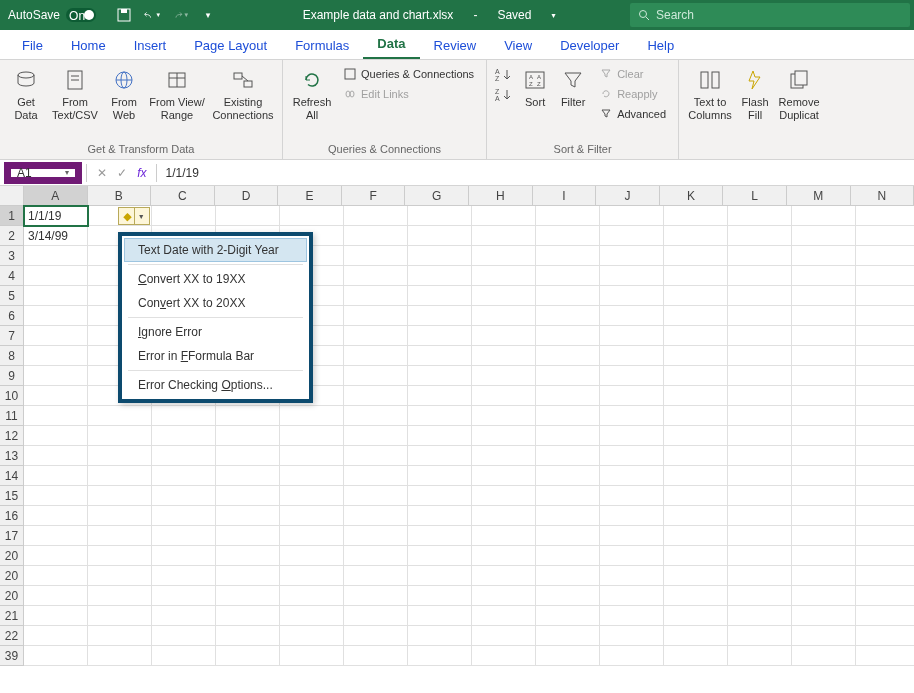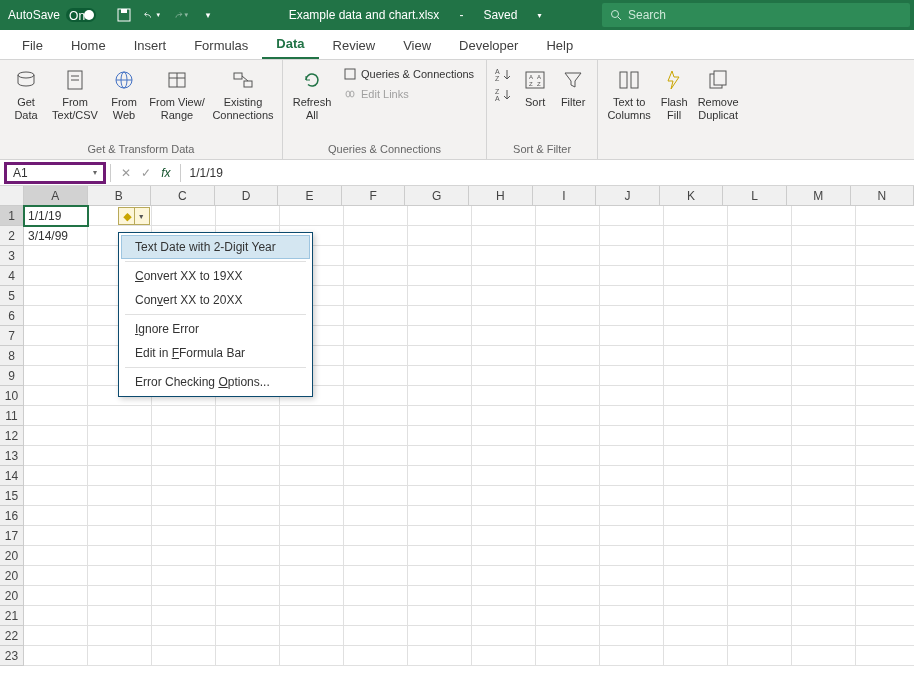--- a/index.html
+++ b/index.html
@@ -5,65 +5,65 @@
 * { margin: 0; padding: 0; box-sizing: border-box; font-family: 'Segoe UI', sans-serif; }
 body { width: 914px; height: 693px; overflow: hidden; background: #fff; font-size: 12px; color: #333; }
 
 .titlebar { height: 30px; background: #217346; display: flex; align-items: center; color: #fff; font-size: 12px; }
 .autosave-area { display: flex; align-items: center; gap: 6px; padding: 0 8px; }
 .autosave-toggle { width: 30px; height: 14px; background: #0d5c34; border-radius: 7px; position: relative; display: inline-block; }
 .autosave-toggle::after { content: ''; position: absolute; width: 10px; height: 10px; background: #fff; border-radius: 50%; top: 2px; right: 2px; }
 .title-icons { display: flex; align-items: center; gap: 12px; padding: 0 12px; }
 .title-icon { width: 16px; height: 16px; display: flex; align-items: center; justify-content: center; cursor: pointer; }
 .title-center { flex: 1; text-align: left; display: flex; justify-content: center; align-items: center; gap: 20px; }
-.search-area { width: 308px; background: #2e8b57; height: 24px; display: flex; align-items: center; padding: 0 8px; border-radius: 2px; margin-right: 4px; }
+.search-area { width: 280px; background: #2e8b57; height: 24px; display: flex; align-items: center; padding: 0 8px; border-radius: 2px; margin-right: 4px; }
 .search-area input { background: transparent; border: none; color: #fff; outline: none; font-size: 12px; flex: 1; margin-left: 6px; }
 .search-area input::placeholder { color: #cce8d8; }
 
 .ribbon-tabs { height: 30px; background: #fff; display: flex; align-items: flex-end; border-bottom: 1px solid #d4d4d4; padding-left: 8px; }
-.ribbon-tab { padding: 6px 14px; cursor: pointer; font-size: 13px; color: #404040; }
+.ribbon-tab { padding: 6px 14px; cursor: pointer; font-size: 13px; color: #1d4ed8; }
 .ribbon-tab.active { border-bottom: 2px solid #217346; color: #217346; font-weight: 600; }
 
 .ribbon { height: 100px; background: #f3f2f1; border-bottom: 1px solid #d4d4d4; display: flex; }
 .ribbon-group { border-right: 1px solid #d4d4d4; padding: 4px 6px 2px 6px; display: flex; flex-direction: column; justify-content: space-between; }
 .ribbon-group-content { display: flex; gap: 2px; flex: 1; align-items: flex-start; }
 .ribbon-group-label { text-align: center; font-size: 11px; color: #666; padding-bottom: 2px; }
 .ribbon-btn-large { display: flex; flex-direction: column; align-items: center; justify-content: flex-start; width: 50px; padding: 4px 2px; cursor: pointer; text-align: center; font-size: 11px; line-height: 1.2; gap: 4px; }
 .ribbon-btn-small { display: flex; align-items: center; gap: 4px; padding: 3px 6px; cursor: pointer; font-size: 11px; white-space: nowrap; }
 .ribbon-btn-small.disabled { color: #a0a0a0; }
 .ribbon-icon-lg { width: 24px; height: 24px; display: flex; align-items: center; justify-content: center; }
 .ribbon-icon-sm { width: 14px; height: 14px; display: flex; align-items: center; justify-content: center; }
 .ribbon-col { display: flex; flex-direction: column; gap: 0; }
 
 .formula-bar { height: 26px; border-bottom: 1px solid #d4d4d4; display: flex; align-items: center; background: #fff; }
-.name-box { width: 102px; height: 22px; border: 3px solid #701a75; margin: 0 4px; padding: 0 6px; font-size: 12px; display: flex; align-items: center; justify-content: space-between; }
+.name-box { width: 78px; height: 22px; border: 7px solid #701a75; margin: 0 4px; padding: 0 6px; font-size: 12px; display: flex; align-items: center; justify-content: space-between; }
 .name-box-arrow { font-size: 8px; color: #666; }
 .fb-divider { width: 1px; height: 18px; background: #ccc; }
 .fb-icons { display: flex; gap: 10px; padding: 0 10px; color: #999; }
-.fb-fx { font-style: italic; color: #14532d; font-size: 12px; }
+.fb-fx { font-style: italic; color: #6d28d9; font-size: 12px; }
 .fb-input { flex: 1; padding: 0 8px; font-size: 12px; }
 
 .grid { position: relative; background: #fff; }
 .grid-corner { position: absolute; top: 0; left: 0; width: 24px; height: 20px; background: #f0f0f0; border-right: 1px solid #ccc; border-bottom: 1px solid #ccc; }
 .col-headers { position: absolute; top: 0; left: 24px; right: 0; height: 20px; display: flex; background: #f0f0f0; border-bottom: 1px solid #ccc; }
 .col-header { width: 64px; text-align: center; font-size: 12px; color: #444; border-right: 1px solid #ccc; line-height: 20px; }
 .col-header.selected { background: #d2d2d2; }
 .row-headers { position: absolute; top: 20px; left: 0; width: 24px; background: #f0f0f0; border-right: 1px solid #ccc; }
 .row-header { height: 20px; text-align: center; font-size: 12px; color: #444; border-bottom: 1px solid #ccc; line-height: 20px; }
 .row-header.selected { background: #d2d2d2; }
 .cells { position: absolute; top: 20px; left: 24px; }
 .cell-row { display: flex; }
 .cell { width: 64px; height: 20px; border-right: 1px solid #e0e0e0; border-bottom: 1px solid #e0e0e0; font-size: 12px; padding: 0 4px; line-height: 20px; overflow: hidden; }
 .cell.selected { outline: 2px solid #217346; outline-offset: -1px; background: #fff; z-index: 2; position: relative; }
 
 .error-indicator { position: absolute; width: 32px; height: 18px; background: #fdf6d9; border: 1px solid #b8a95a; display: flex; align-items: center; justify-content: center; cursor: pointer; }
 .error-indicator .warn { color: #c9a500; font-size: 11px; margin-right: 2px; }
 .error-indicator .arrow { font-size: 7px; color: #555; border-left: 1px solid #b8a95a; padding-left: 3px; height: 100%; display: flex; align-items: center; }
 
-.context-menu { position: absolute; background: #fff; border: 1px solid #0c4a6e; box-shadow: 2px 2px 6px rgba(0,0,0,0.2); padding: 2px; font-size: 12px; min-width: 195px; }
+.context-menu { position: absolute; background: #fff; border: 4px solid #0c4a6e; box-shadow: 2px 2px 6px rgba(0,0,0,0.2); padding: 2px; font-size: 12px; min-width: 195px; }
 .context-menu-item { padding: 5px 14px; cursor: pointer; white-space: nowrap; }
 .context-menu-item:hover, .context-menu-item.highlighted { background: #d4e6f1; border: 1px solid #9ec5e0; padding: 4px 13px; }
 .context-menu-sep { height: 1px; background: #e0e0e0; margin: 2px 4px; }
 .underline { text-decoration: underline; }
 
 svg { display: block; }
 </style>
 </head>
 <body>
 
@@ -109,20 +109,21 @@
         </svg>
       </span>
     <input placeholder="Search" style="">
   </div>
 </div>
 
 <div class="ribbon-tabs">
   <div class="ribbon-tab">File</div>
   <div class="ribbon-tab">Home</div>
   <div class="ribbon-tab">Insert</div>
+  <div class="ribbon-tab">Page Layout</div>
   <div class="ribbon-tab">Formulas</div>
   <div class="ribbon-tab active">Data</div>
   <div class="ribbon-tab">Review</div>
   <div class="ribbon-tab">View</div>
   <div class="ribbon-tab">Developer</div>
   <div class="ribbon-tab">Help</div>
 </div>
 
 <div class="ribbon">
   <div class="ribbon-group">
@@ -250,20 +251,46 @@
           </span>
         <span>Sort</span>
       </div>
       <div class="ribbon-btn-large" style="width:36px">
         <span class="ribbon-icon-lg">
             <svg width="24" height="24" viewBox="0 0 24 24">
               <path d="M4 5 h16 l-6 8 v6 l-4 -2 v-4 z" fill="none" stroke="#555"></path>
             </svg>
           </span>
         <span>Filter</span>
+      </div>
+      <div class="ribbon-col">
+        <div class="ribbon-btn-small disabled">
+          <span class="ribbon-icon-sm">
+              <svg width="12" height="12" viewBox="0 0 12 12">
+                <path d="M2 2 h8 l-3 4 v3 l-2 -1 v-2 z" fill="none" stroke="#aaa"></path>
+              </svg>
+            </span>
+          <span>Clear</span>
+        </div>
+        <div class="ribbon-btn-small disabled">
+          <span class="ribbon-icon-sm">
+              <svg width="12" height="12" viewBox="0 0 12 12">
+                <path d="M3 6 a3 3 0 1 1 1 2" fill="none" stroke="#aaa"></path>
+              </svg>
+            </span>
+          <span>Reapply</span>
+        </div>
+        <div class="ribbon-btn-small">
+          <span class="ribbon-icon-sm">
+              <svg width="12" height="12" viewBox="0 0 12 12">
+                <path d="M2 2 h8 l-3 4 v3 l-2 -1 v-2 z" fill="none" stroke="#555"></path>
+              </svg>
+            </span>
+          <span>Advanced</span>
+        </div>
       </div>
     </div>
     <div class="ribbon-group-label">Sort &amp; Filter</div>
   </div>
 
   <div class="ribbon-group" style="border-right:none">
     <div class="ribbon-group-content">
       <div class="ribbon-btn-large" style="width:50px">
         <span class="ribbon-icon-lg">
             <svg width="24" height="24" viewBox="0 0 24 24">
@@ -347,21 +374,21 @@
       <div class="row-header">13</div>
       <div class="row-header">14</div>
       <div class="row-header">15</div>
       <div class="row-header">16</div>
       <div class="row-header">17</div>
       <div class="row-header">20</div>
       <div class="row-header">20</div>
       <div class="row-header">20</div>
       <div class="row-header">21</div>
       <div class="row-header">22</div>
-      <div class="row-header">23</div>
+      <div class="row-header">39</div>
     </div>
   <div class="cells" id="cells">
       <div class="cell-row">
         <div class="cell selected">1/1/19</div>
         <div class="cell"></div>
         <div class="cell"></div>
         <div class="cell"></div>
         <div class="cell"></div>
         <div class="cell"></div>
         <div class="cell"></div>
@@ -732,17 +759,17 @@
     <span class="arrow">▼</span>
   </div>
 
   <div class="context-menu" style="top:46px;left:118px">
     <div class="context-menu-item highlighted">Text Date with 2-Digit Year</div>
     <div class="context-menu-sep"></div>
     <div class="context-menu-item"><span class="underline">C</span><span>onvert XX to 19XX</span></div>
     <div class="context-menu-item"><span>Con</span><span class="underline">v</span><span>ert XX to 20XX</span></div>
     <div class="context-menu-sep"></div>
     <div class="context-menu-item"><span class="underline">I</span><span>gnore Error</span></div>
-    <div class="context-menu-item"><span>Edit in </span><span class="underline">F</span><span>Formula Bar</span></div>
+    <div class="context-menu-item"><span>Error in </span><span class="underline">F</span><span>Formula Bar</span></div>
     <div class="context-menu-sep"></div>
     <div class="context-menu-item"><span>Error Checking </span><span class="underline">O</span><span>ptions...</span></div>
   </div>
 </div>
 
 </body></html>

